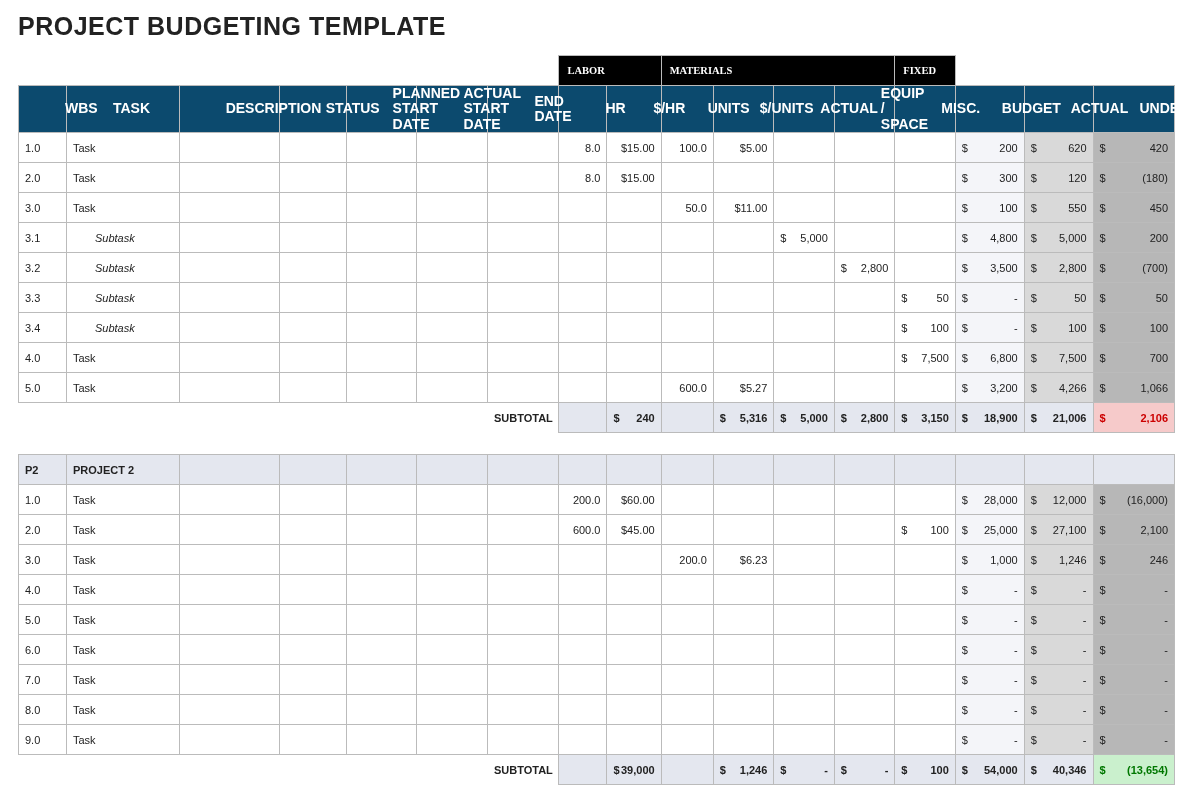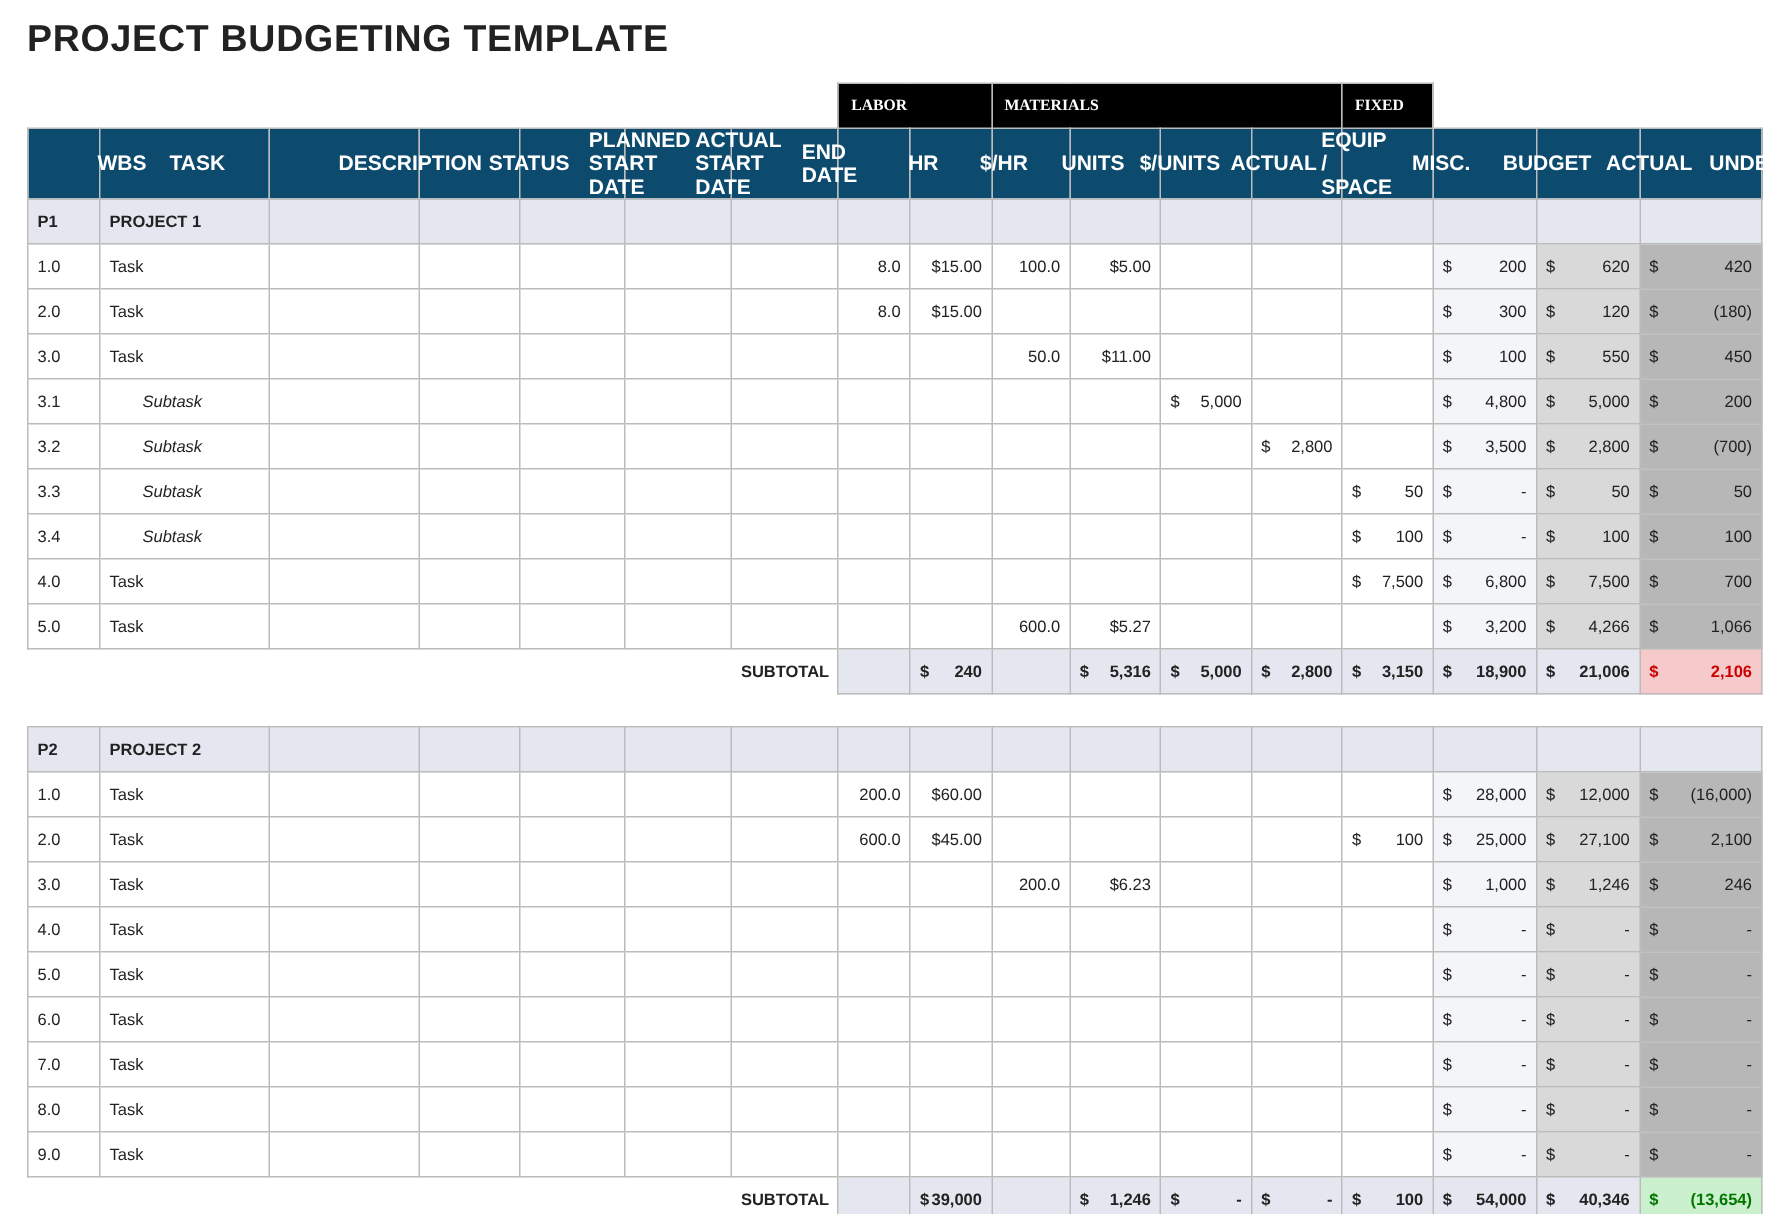--- a/index.html
+++ b/index.html
@@ -90,39 +90,20 @@
   <th class="center">$/HR</th>
   <th class="center">UNITS</th>
   <th class="center">$/UNITS</th>
   <th class="center">ACTUAL</th>
   <th class="center">EQUIP / SPACE</th>
   <th class="center">MISC.</th>
   <th class="center">BUDGET</th>
   <th class="center">ACTUAL</th>
   <th class="center">UNDER/OVER</th>
 </tr>
-        <tr class="projrow">
-    <td>P1</td>
-          <td>PROJECT 1</td>
-          <td></td>
-          <td></td>
-          <td></td>
-          <td></td>
-          <td></td>
-    <td></td>
-          <td></td>
-          <td></td>
-          <td></td>
-          <td></td>
-          <td></td>
-          <td></td>
-    <td class="bcol"></td>
-          <td class="acol"></td>
-          <td class="ucol"></td>
-        </tr>
         <tr>
       <td>1.0</td>
       <td class="">Task</td>
       <td></td>
           <td></td>
           <td></td>
           <td></td>
           <td></td>
       <td class="num">8.0</td>
       <td class="num">$15.00</td>

